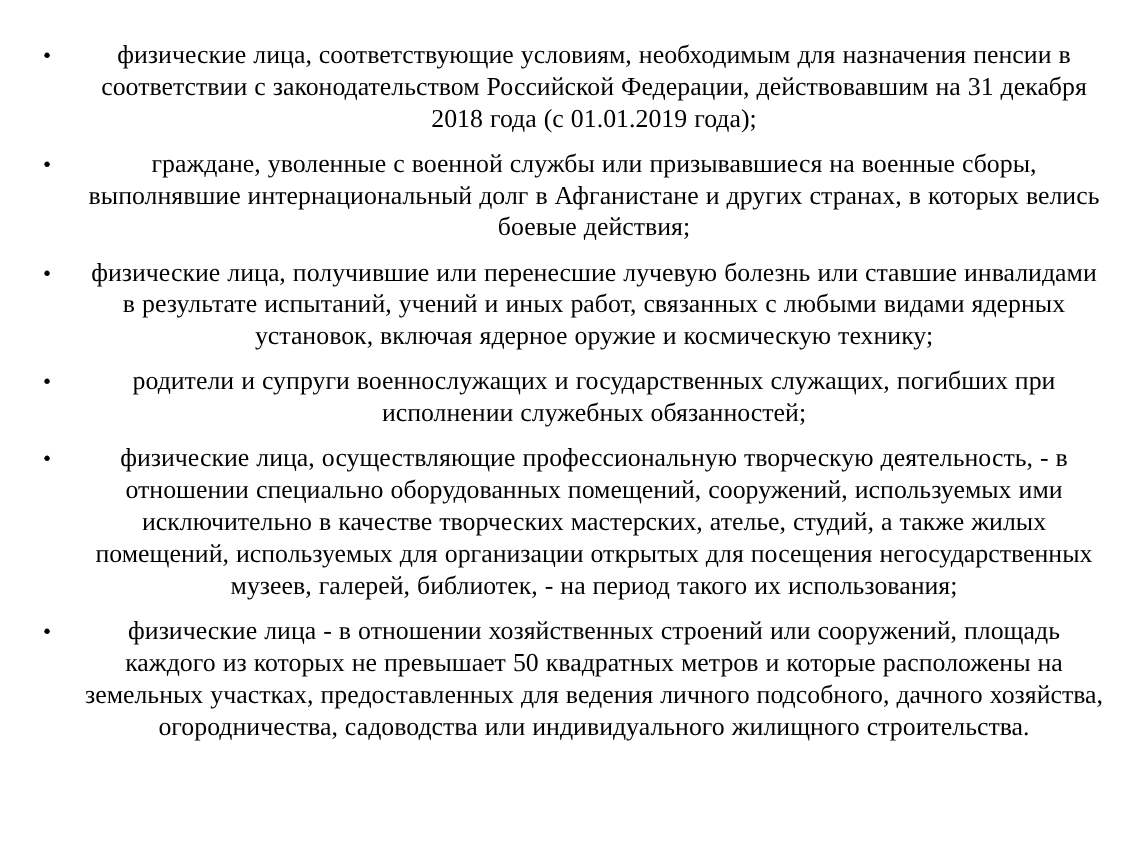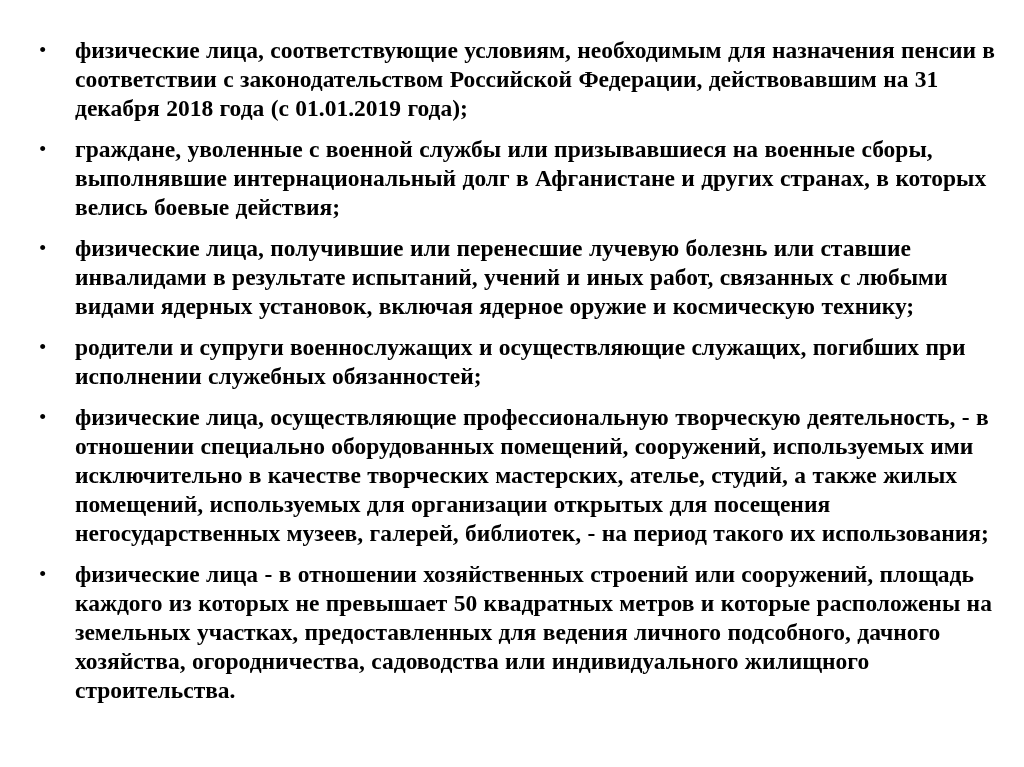--- a/index.html
+++ b/index.html
@@ -37,23 +37,22 @@
     padding-left: 4px;
     box-sizing: border-box;
     font-size: 21px;
     line-height: 29px;
     color: #000000;
     user-select: none;
   }
   .bullet-text {
     flex: 0 1 auto;
     max-width: 930px;
-    text-align: left;
+    text-align: center;
     word-spacing: 0.5px;
-    font-weight: bold;
   }
 </style>
 </head>
 <body>
 
 <div class="slide">
   <ul class="bullet-list">
 
     <li class="bullet-item">
       <span class="bullet-marker">•</span>
@@ -65,21 +64,21 @@
       <span class="bullet-text">граждане, уволенные с военной службы или призывавшиеся на военные сборы, выполнявшие интернациональный долг в Афганистане и других странах, в которых велись боевые действия;</span>
     </li>
 
     <li class="bullet-item">
       <span class="bullet-marker">•</span>
       <span class="bullet-text">физические лица, получившие или перенесшие лучевую болезнь или ставшие инвалидами в результате испытаний, учений и иных работ, связанных с любыми видами ядерных установок, включая ядерное оружие и космическую технику;</span>
     </li>
 
     <li class="bullet-item">
       <span class="bullet-marker">•</span>
-      <span class="bullet-text">родители и супруги военнослужащих и осуществляющие служащих, погибших при исполнении служебных обязанностей;</span>
+      <span class="bullet-text">родители и супруги военнослужащих и государственных служащих, погибших при исполнении служебных обязанностей;</span>
     </li>
 
     <li class="bullet-item">
       <span class="bullet-marker">•</span>
       <span class="bullet-text">физические лица, осуществляющие профессиональную творческую деятельность, - в отношении специально оборудованных помещений, сооружений, используемых ими исключительно в качестве творческих мастерских, ателье, студий, а также жилых помещений, используемых для организации открытых для посещения негосударственных музеев, галерей, библиотек, - на период такого их использования;</span>
     </li>
 
     <li class="bullet-item">
       <span class="bullet-marker">•</span>
       <span class="bullet-text">физические лица - в отношении хозяйственных строений или сооружений, площадь каждого из которых не превышает 50 квадратных метров и которые расположены на земельных участках, предоставленных для ведения личного подсобного, дачного хозяйства, огородничества, садоводства или индивидуального жилищного строительства.</span>

